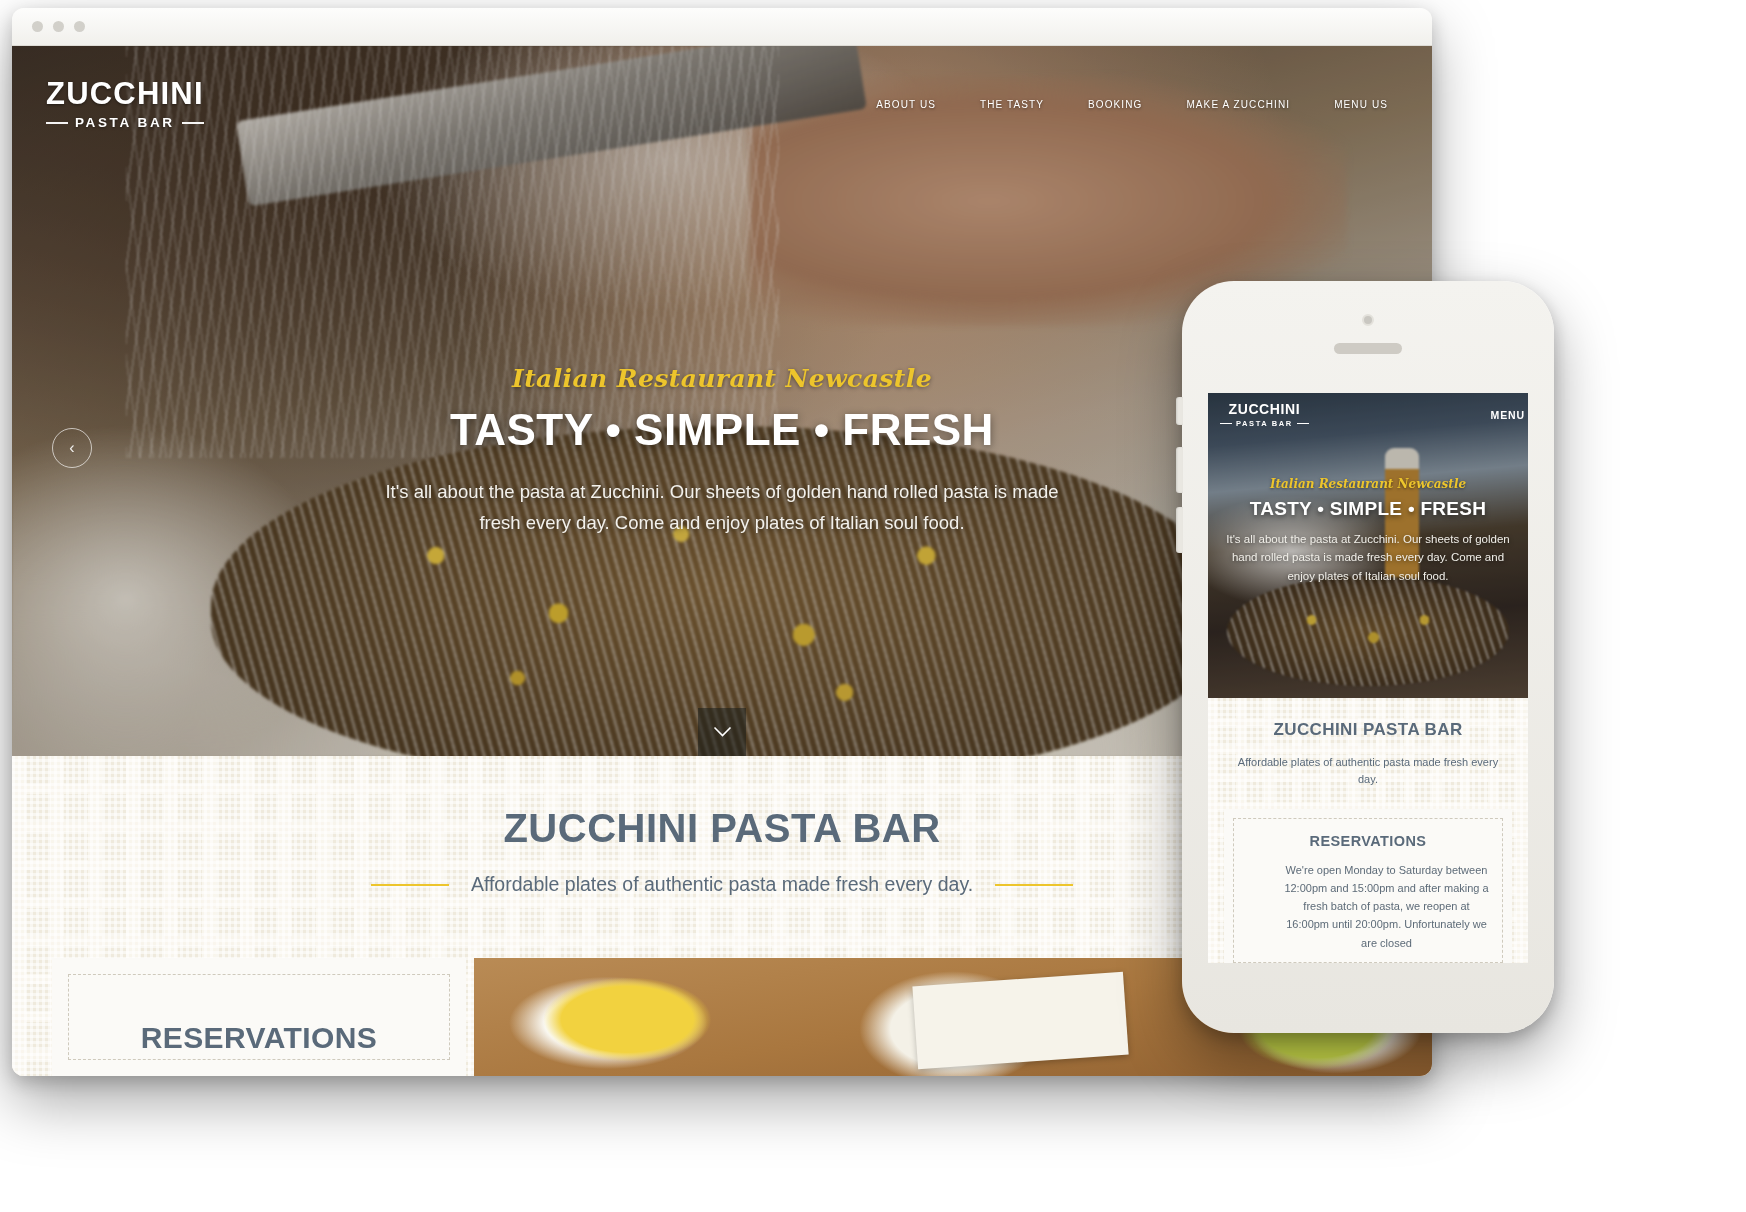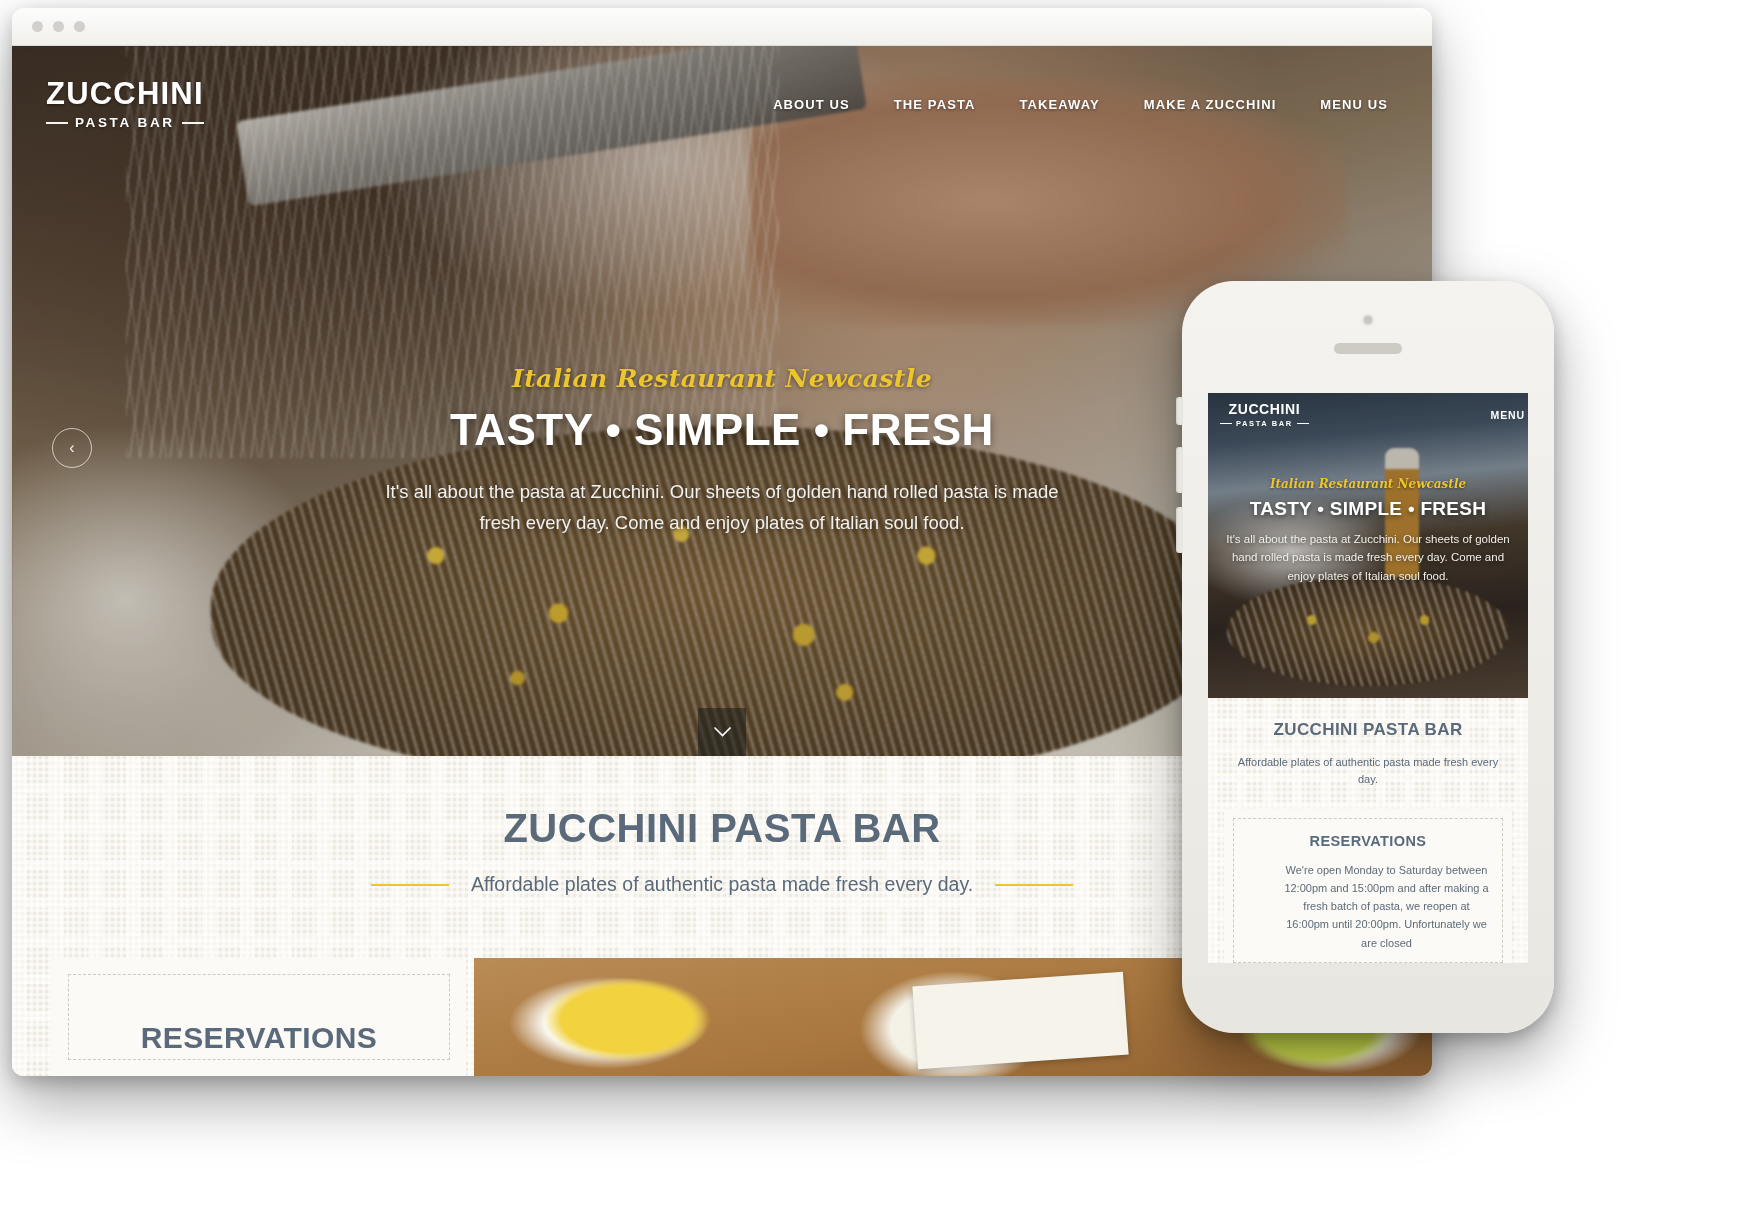--- a/index.html
+++ b/index.html
@@ -102,21 +102,21 @@
     line-height: 1; text-shadow: 0 1px 3px rgba(0,0,0,.45);
   }
   .logo-sub-row { display: flex; align-items: center; gap: 7px; margin-top: 6px; }
   .logo-rule { height: 2px; width: 22px; background: #fff; opacity: .95; }
   .logo-sub {
     color: #fff; font-size: 13.5px; letter-spacing: 2.6px; font-weight: bold;
     text-shadow: 0 1px 3px rgba(0,0,0,.45);
   }
   .nav { margin-left: auto; margin-right: 44px; display: flex; gap: 44px; }
   .nav a {
-    color: #fff; font-size: 13px; font-weight: bold; letter-spacing: 1.1px;
+    color: #fff; font-size: 10px; font-weight: normal; letter-spacing: 1.1px;
     text-decoration: none; text-shadow: 0 1px 3px rgba(0,0,0,.5);
     white-space: nowrap; cursor: pointer;
   }
 
   
   .hero-copy {
     position: absolute; left: 50%; top: 318px; transform: translateX(-50%);
     width: 700px; text-align: center; z-index: 5;
   }
   .script {
@@ -325,22 +325,22 @@
           <div class="logo">
             <div class="logo-main">ZUCCHINI</div>
             <div class="logo-sub-row">
               <span class="logo-rule"></span>
               <span class="logo-sub">PASTA BAR</span>
               <span class="logo-rule"></span>
             </div>
           </div>
           <nav class="nav">
             <a>ABOUT US</a>
-            <a>THE PASTA</a>
-            <a>TAKEAWAY</a>
+            <a>THE TASTY</a>
+            <a>BOOKING</a>
             <a>MAKE A ZUCCHINI</a>
             <a>MENU US</a>
           </nav>
         </div>
 
         <div class="hero-copy">
           <div class="script">Italian Restaurant Newcastle</div>
           <div class="hero-h1">TASTY • SIMPLE • FRESH</div>
           <div class="hero-p">It's all about the pasta at Zucchini. Our sheets of golden hand rolled pasta is made fresh every day.  Come and enjoy plates of Italian soul food.</div>
         </div>

